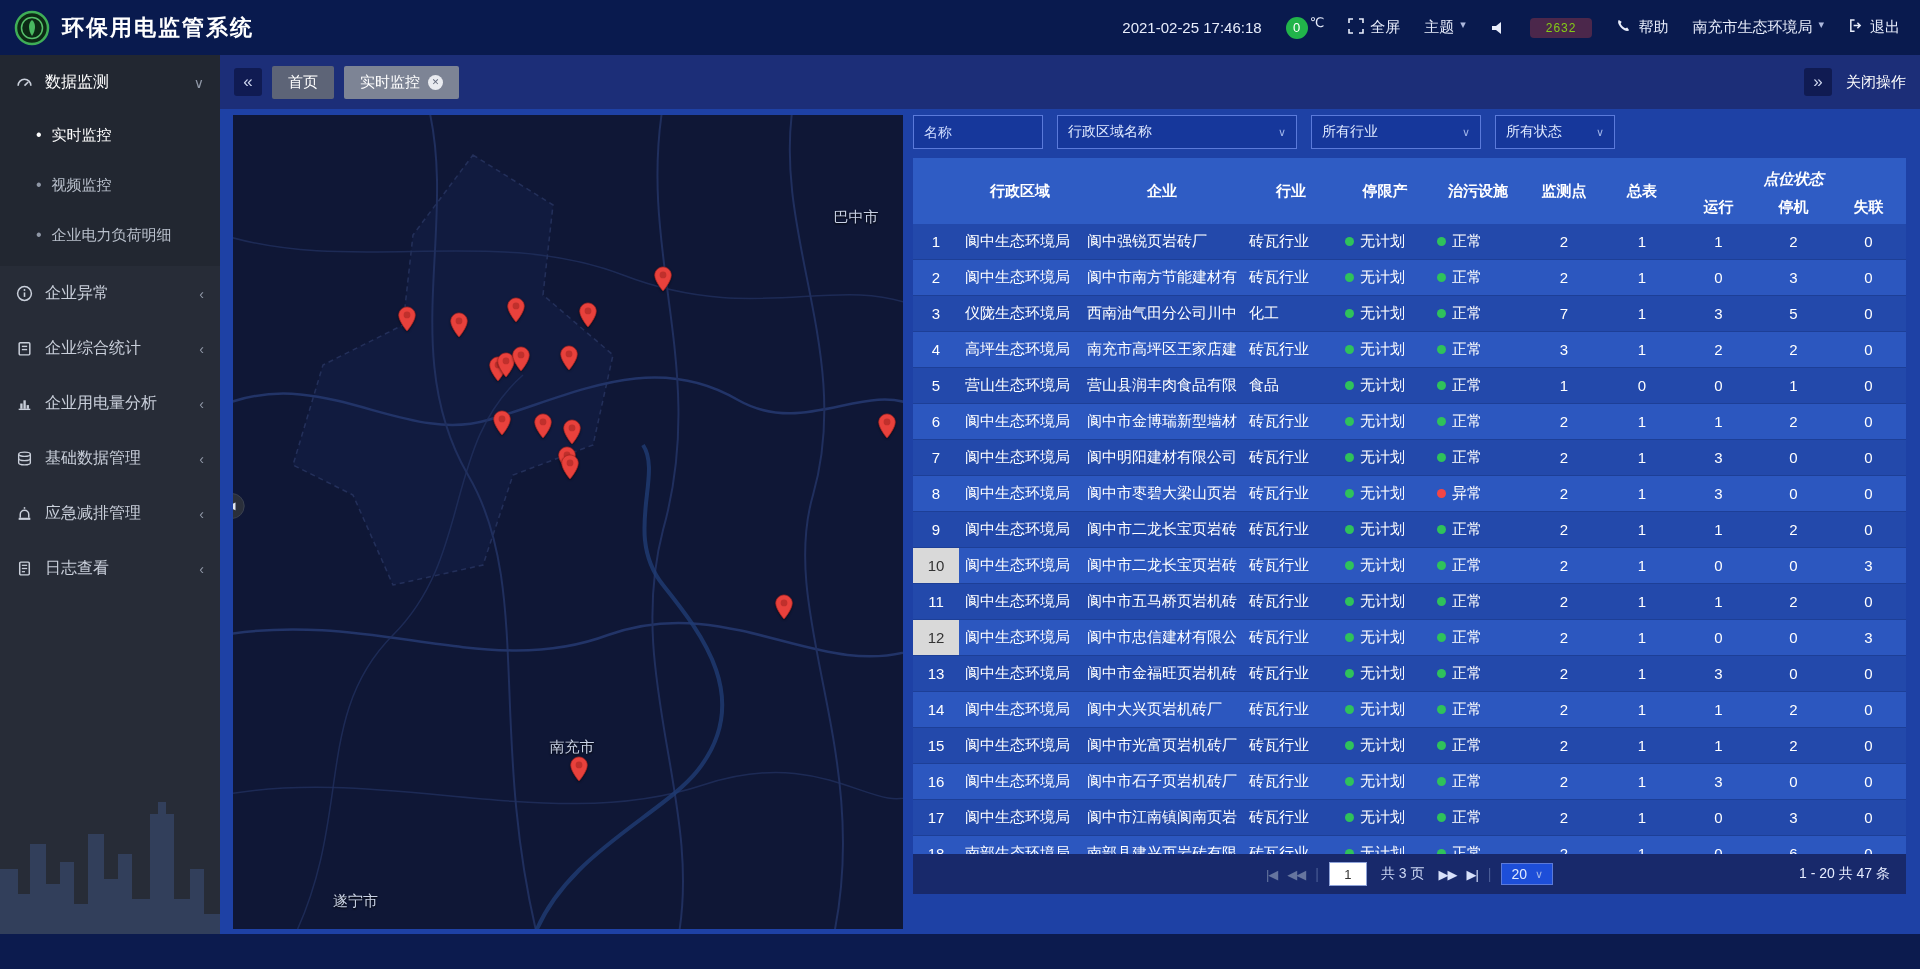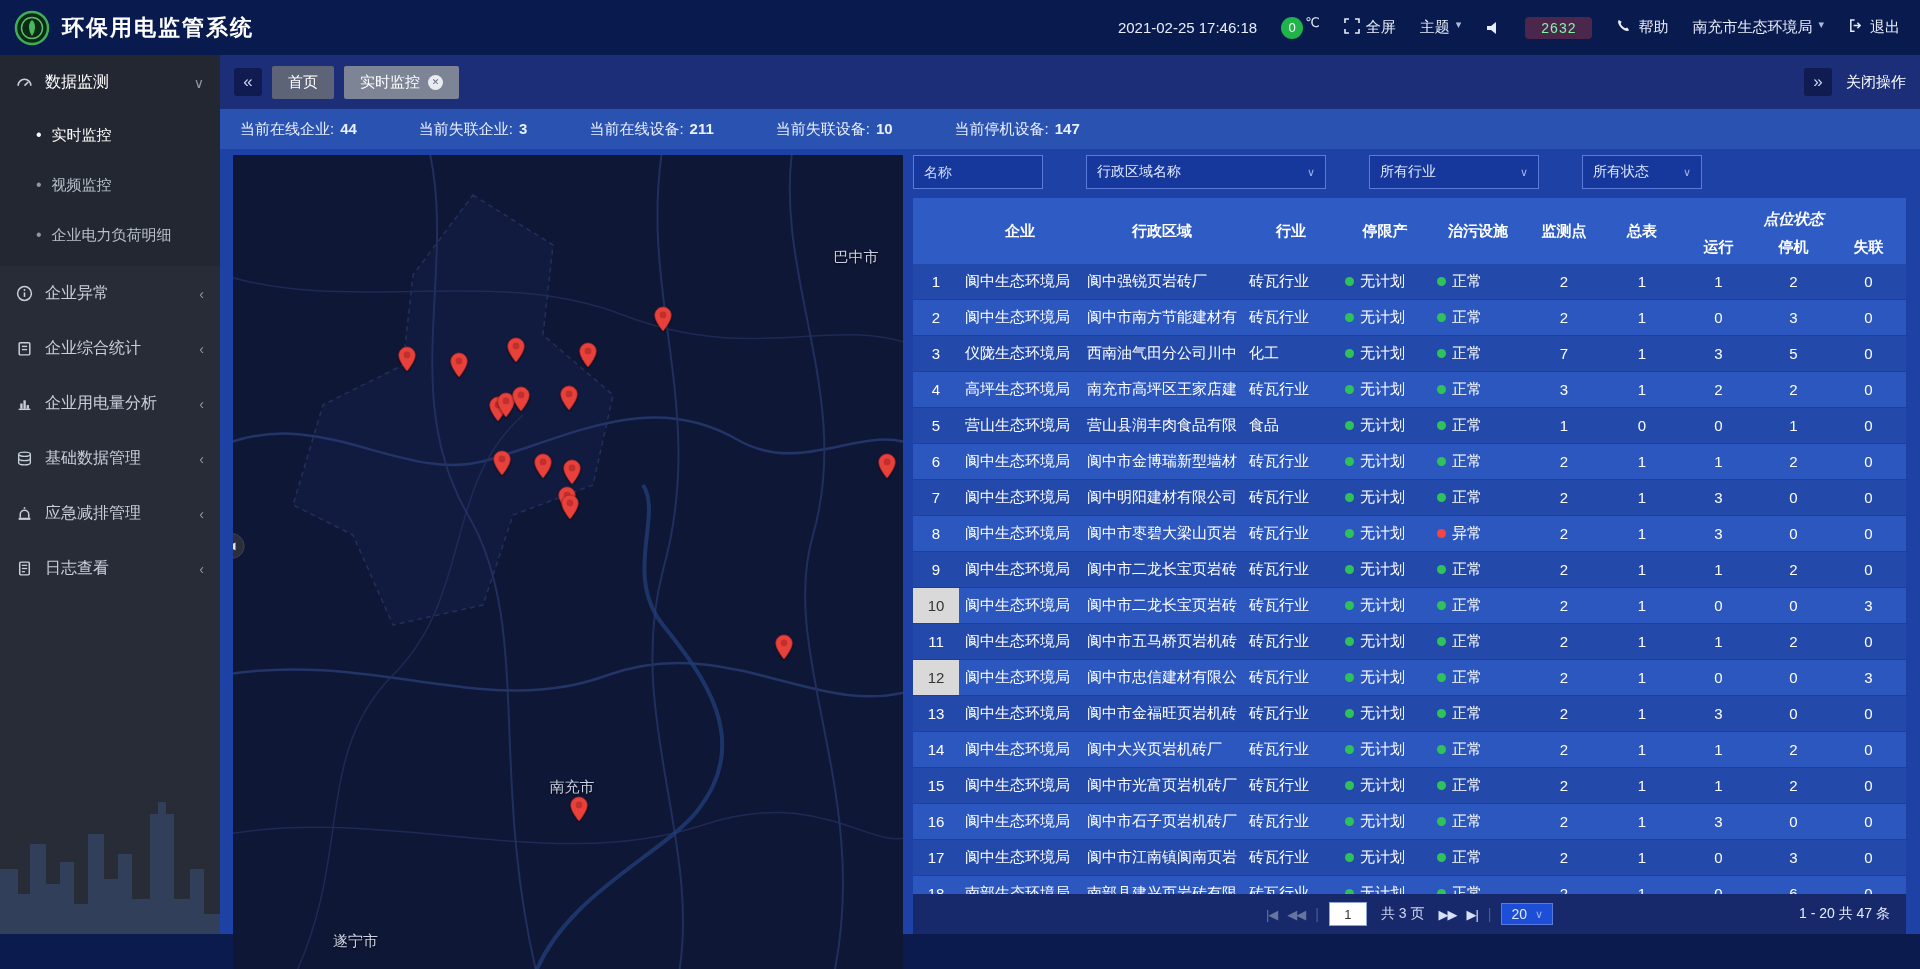--- a/index.html
+++ b/index.html
@@ -10,21 +10,21 @@
   
   .topbar { height:55px; background:#091a4e; display:flex; align-items:center; justify-content:space-between; padding:0 20px 0 14px; flex:none; }
   .brand { display:flex; align-items:center; gap:12px; }
   .app-title { font-size:22px; font-weight:bold; letter-spacing:2px; color:#fff; }
   .topbar-right { display:flex; align-items:center; gap:24px; font-size:15px; color:#e8edfb; white-space:nowrap; }
   .top-item { display:flex; align-items:flex-start; gap:6px; cursor:pointer; }
   .caret { font-size:11px; color:#aeb9dd; }
   .temp { display:flex; align-items:flex-start; gap:2px; }
   .temp-circle { width:22px; height:22px; border-radius:50%; background:#21b44a; color:#fff; font-size:13px; display:flex; align-items:center; justify-content:center; }
   .temp-unit { font-size:13px; margin-top:-2px; }
-  .alarm-pill { background:rgba(214,69,69,.32); color:#86efac; border-radius:4px; padding:3px 16px; font-size:14px; letter-spacing:1px; }
+  .alarm-pill { background:rgba(214,69,69,.32); color:#84cc16; border-radius:4px; padding:3px 16px; font-size:12px; letter-spacing:1px; }
   .ticon { display:inline-flex; width:16px; height:16px; }
 
   
   .main { flex:1; display:flex; min-height:0; }
 
   
   .sidebar { width:220px; background:#272c37; flex:none; position:relative; overflow:hidden; }
   .side-group { height:55px; display:flex; align-items:center; gap:12px; padding:0 16px; font-size:16px; color:#c9cfda; cursor:pointer; }
   .side-group.open { background:#222731; color:#fff; }
   .s-icon { width:17px; height:17px; display:inline-flex; flex:none; }
@@ -62,21 +62,21 @@
   .map-label { position:absolute; transform:translate(-50%,-50%); color:#c9d2e6; font-size:15px; text-shadow:0 1px 2px #000; white-space:nowrap; }
   .pin { position:absolute; width:18px; height:26px; transform:translate(-50%,-100%); }
   .pin svg { width:18px; height:26px; display:block; filter:drop-shadow(0 1px 1px rgba(0,0,0,.5)); }
   .map-collapse { position:absolute; left:0; top:48%; transform:translate(-55%,-50%); width:26px; height:26px; border-radius:50%; background:#2a2f3a; border:1px solid #3a4150; color:#dfe4ee; font-size:10px; display:flex; align-items:center; justify-content:center; cursor:pointer; z-index:5; }
 
   
   .right-panel { flex:1; display:flex; flex-direction:column; min-width:0; }
   .filters { display:flex; gap:14px; height:34px; margin-bottom:9px; flex:none; }
   .f-input { width:130px; background:#16379b; border:1px solid #5b7ada; color:#0ea5e9; font-size:14px; padding:0 10px; outline:none; font-family:inherit; }
   .f-input::placeholder { color:#cfdcff; }
-  .f-select { display:flex; align-items:center; justify-content:space-between; padding:0 10px; background:#16379b; border:1px solid #5b7ada; font-size:14px; color:#dfe9ff; cursor:pointer;margin-left:29px; }
+  .f-select { display:flex; align-items:center; justify-content:space-between; padding:0 10px; background:#16379b; border:1px solid #5b7ada; font-size:14px; color:#dfe9ff; cursor:pointer; }
   .f-region { width:240px; } .f-industry { width:170px; } .f-status { width:120px; }
   .sel-caret { font-size:11px; color:#9fb4e8; }
 
   
   :root { --cols:46px 122px 162px 96px 92px 94px 78px 78px 75px 75px 75px; }
   .table-card { flex:none; display:flex; flex-direction:column; background:#2452b4; }
   .thead { background:#2f5cc4; display:grid; grid-template-columns:var(--cols); grid-template-rows:33px 33px; font-size:15px; font-weight:bold; color:#fff; }
   .th { display:flex; align-items:center; justify-content:center; white-space:nowrap; }
   .th.span2 { grid-row:1 / 3; }
   .th.group { grid-column:9 / 12; grid-row:1; font-style:italic; align-items:flex-end; padding-bottom:2px; }
@@ -280,27 +280,20 @@
           <span>实时监控</span>
           <span class="tab-close">✕</span>
         </div>
         <div class="tab-spacer"></div>
         <div class="tab-nav">
             <span>»</span>
           </div>
         <div class="close-ops">关闭操作</div>
       </div>
 
-      <div class="statsbar">
-        <div class="stat"><span>当前在线企业:</span><b>44</b></div>
-        <div class="stat"><span>当前失联企业:</span><b>3</b></div>
-        <div class="stat"><span>当前在线设备:</span><b>211</b></div>
-        <div class="stat"><span>当前失联设备:</span><b>10</b></div>
-        <div class="stat"><span>当前停机设备:</span><b>147</b></div>
-      </div>
 
       <div class="panels">
 
         <div class="map-panel">
           <svg class="map-roads" viewBox="0 0 670 814" preserveAspectRatio="none">
             <path d="M240 40 L320 90 L310 180 L380 240 L360 330 L280 360 L250 450 L160 470 L120 380 L60 350 L90 250 L170 210 L180 120 Z" stroke="#3c4e86" stroke-width="1.5" stroke-dasharray="5 4" fill="#15204a" opacity="0.45"></path>
             <path d="M-10 290 C90 250 170 330 255 305 C340 280 420 235 505 285 C570 322 630 268 680 290" stroke="#223468" stroke-width="2.5" fill="none"></path>
             <path d="M195 -10 C225 110 165 240 235 360 C300 470 255 620 305 824" stroke="#202f5e" stroke-width="2" fill="none"></path>
             <path d="M-10 520 C140 495 255 565 375 520 C495 477 585 565 680 535" stroke="#223468" stroke-width="2.5" fill="none"></path>
             <path d="M430 -10 C405 140 475 255 430 415 C392 560 470 690 445 824" stroke="#202f5e" stroke-width="2" fill="none"></path>
@@ -455,22 +448,22 @@
             </div>
             <div class="f-select f-status">
               <span>所有状态</span>
               <span class="sel-caret">∨</span>
             </div>
           </div>
 
           <div class="table-card">
             <div class="thead">
               <div class="th span2"></div>
+              <div class="th span2">行政区域</div>
               <div class="th span2">企业</div>
-              <div class="th span2">行政区域</div>
               <div class="th span2">行业</div>
               <div class="th span2">停限产</div>
               <div class="th span2">治污设施</div>
               <div class="th span2">监测点</div>
               <div class="th span2">总表</div>
               <div class="th group">点位状态</div>
               <div class="th sub1">运行</div>
               <div class="th sub2">停机</div>
               <div class="th sub3">失联</div>
             </div>

